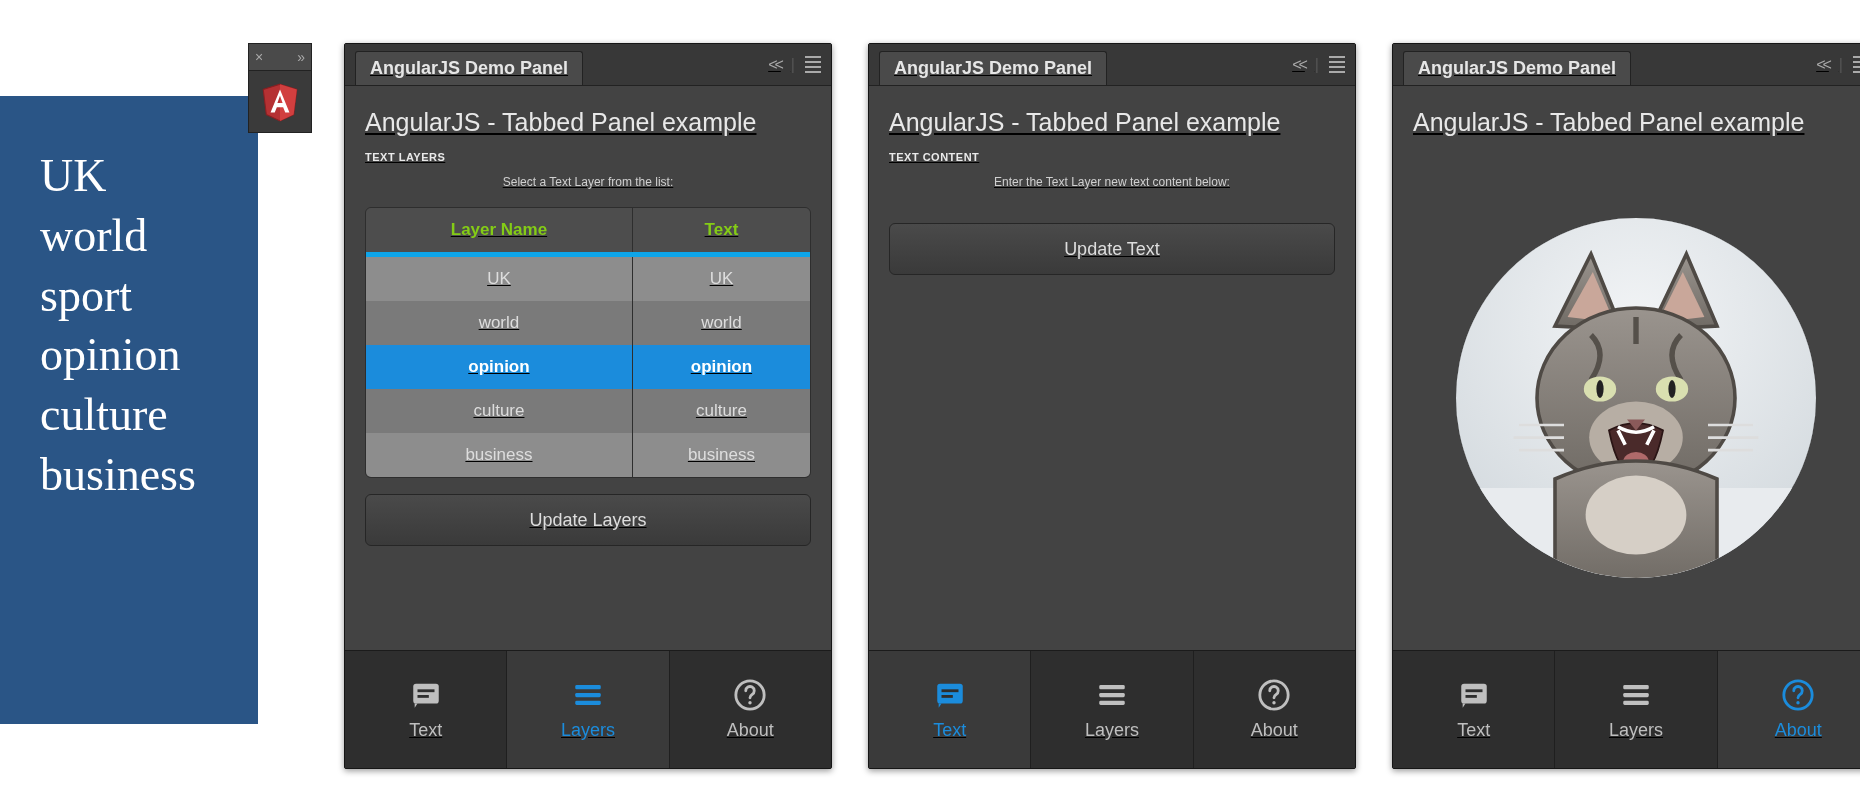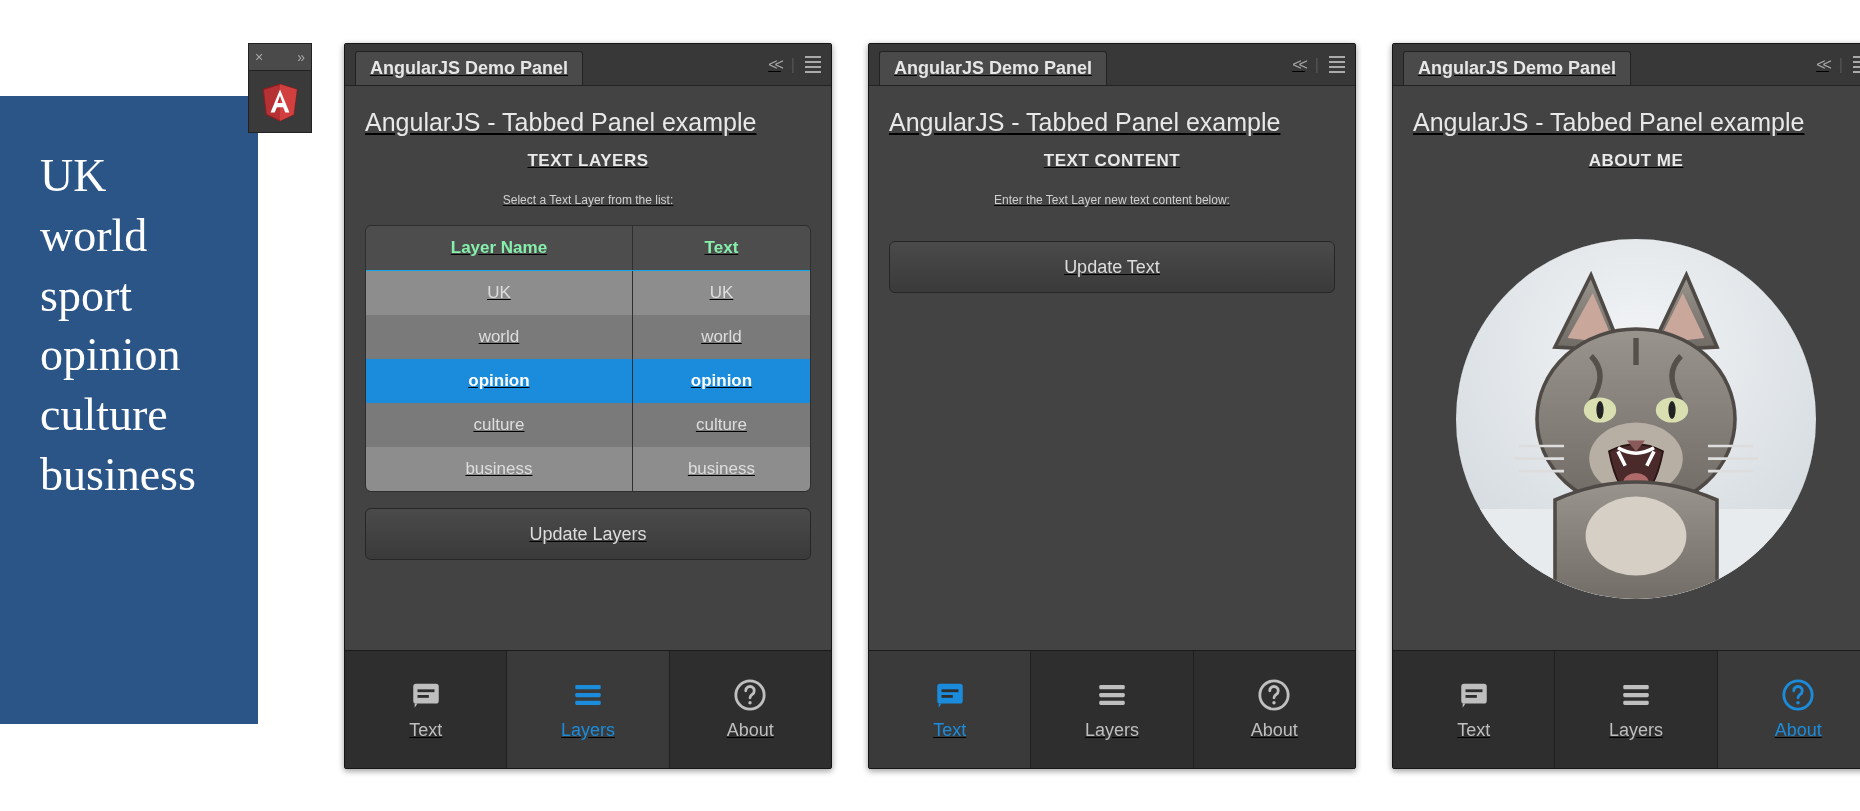--- a/index.html
+++ b/index.html
@@ -120,26 +120,25 @@
     flex-direction: column;
   }
 
   .panel-heading {
     font-size: 25px;
     font-weight: 400;
     color: #e8e8e8;
     margin-bottom: 14px;
   }
   .panel-subheading {
-    font-size: 17px;
+    font-size: 11px;
     font-weight: 700;
     color: #eaeaea;
-    text-align: center;
     letter-spacing: 0.5px;
-    margin-bottom: 22px;
+    margin-bottom: 12px;
   }
   .panel-instruction {
     font-size: 12px;
     color: #d0d0d0;
     text-align: center;
     margin-bottom: 18px;
     font-weight: 400;
   }
 
   
@@ -149,24 +148,24 @@
     overflow: hidden;
     background: #3a3a3a;
   }
   .layers-table {
     width: 100%;
     border-collapse: collapse;
     font-size: 17px;
   }
   .layers-table th {
     background: #4d4d4d;
-    color: #86efac;
+    color: #84cc16;
     font-weight: 700;
     padding: 12px 8px;
-    border-bottom: 1px solid #0ea5e9;
+    border-bottom: 5px solid #0ea5e9;
     border-right: 1px solid #2e2e2e;
   }
   .layers-table th:last-child { border-right: none; }
   .layers-table td {
     text-align: center;
     padding: 12px 8px;
     color: #ddd;
     border-right: 1px solid #2e2e2e;
     background: #8d8d8d;
   }
@@ -420,21 +419,20 @@
         <span class="menu-icon">
             <span></span>
             <span></span>
             <span></span>
             <span></span>
           </span>
       </div>
     </div>
     <div class="panel-body">
       <div class="panel-heading">AngularJS - Tabbed Panel example</div>
-      <div class="panel-subheading">ABOUT ME</div>
       <div class="avatar-wrap">
         <div class="avatar">
           <svg viewBox="0 0 200 200">
             <defs>
               <radialGradient id="sky" cx="50%" cy="30%" r="80%">
                 <stop offset="0%" stop-color="#f2f4f6"></stop>
                 <stop offset="100%" stop-color="#cfd6db"></stop>
               </radialGradient>
               <linearGradient id="fur" x1="0" y1="0" x2="0" y2="1">
                 <stop offset="0%" stop-color="#9a948e"></stop>

